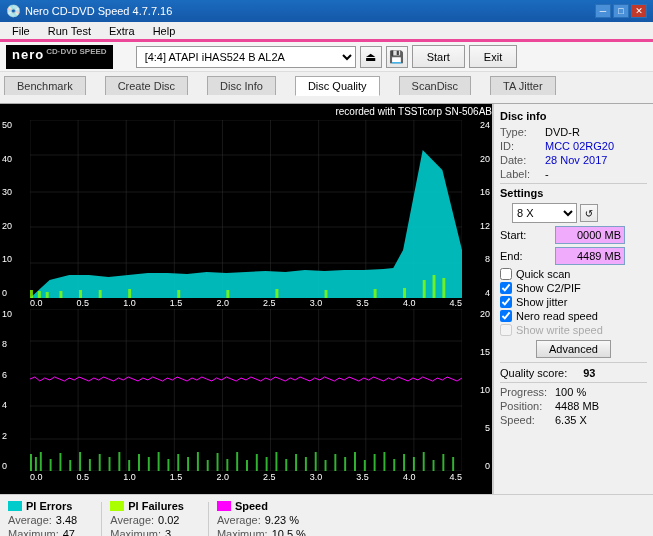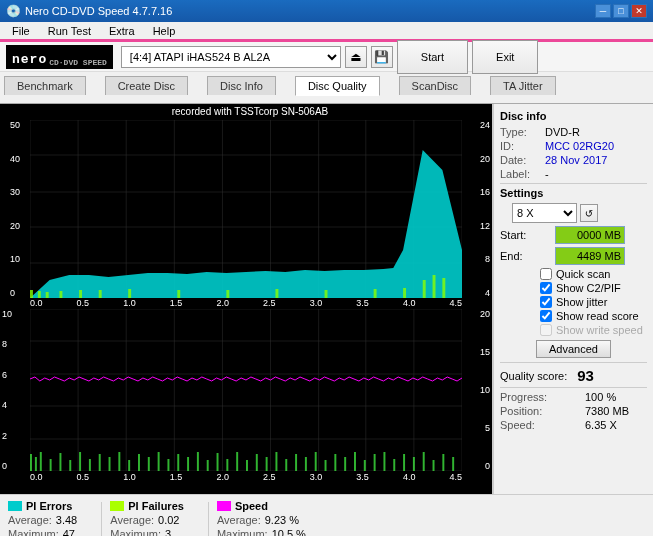--- a/index.html
+++ b/index.html
@@ -49,38 +49,37 @@
       align-items: center;
       padding: 0 6px;
       gap: 4px;
     }
     .nero-logo {
       background: #000;
       color: white;
       padding: 2px 6px;
       font-size: 11px;
       font-weight: bold;
-      margin-right: 4px;
+      margin-right: 19px;
       height: 24px;
       display: flex;
-      align-items: flex-end;
-      font-family: Liberation Mono, monospace;
+      align-items: flex-start;
     }
 
     .drive-select {
       height: 22px;
       border: 1px solid #999;
       background: white;
       font-size: 11px;
       padding: 0 4px;
       width: 220px;
     }
     .toolbar-btn {
-      height: 34px;
-      padding: 0 23px;
+      height: 23px;
+      padding: 0 14px;
       border: 1px solid #999;
       background: linear-gradient(to bottom, #f8f8f8, #e8e8e8);
       font-size: 11px;
       cursor: pointer;
     }
     .toolbar-icon-btn {
       width: 22px; height: 22px;
       border: 1px solid #999;
       background: linear-gradient(to bottom, #f8f8f8, #e8e8e8);
       display: flex; align-items: center; justify-content: center;
@@ -124,21 +123,21 @@
     .chart-area {
       flex: 1;
       background: #000;
       position: relative;
       overflow: hidden;
       border-right: 1px solid #ccc;
     }
     .chart-title {
       color: white;
       font-size: 10px;
-      text-align: center;
+      text-align: right;
       position: absolute;
       top: 2px;
       width: 100%;
       z-index: 10;
       padding-left: 8px;
     }
 
     
     .right-panel {
       width: 160px;
@@ -173,40 +172,39 @@
       height: 20px;
       border: 1px solid #999;
       background: white;
       font-size: 11px;
       margin-left: 12px;
     }
     .text-input {
       width: 65px;
       height: 18px;
       border: 1px solid #7da2c8;
-      background: #84cc16;
+      background: #f0abfc;
       font-size: 11px;
       padding: 0 3px;
       text-align: right;
     }
     .input-row {
       display: flex;
       align-items: center;
       margin-bottom: 3px;
       gap: 15px;
     }
     .input-label { width: 40px; font-size: 11px; }
 
     .checkbox-row {
       display: flex;
       align-items: center;
       gap: 4px;
       margin-bottom: 2px;
       font-size: 11px;
-      margin-left: 40px;
     }
     input[type=checkbox] { width: 12px; height: 12px; }
 
     .advanced-btn {
       background: linear-gradient(to bottom, #f8f8f8, #ddd);
       border: 1px solid #999;
       padding: 2px 12px;
       font-size: 11px;
       cursor: pointer;
       display: block;
@@ -264,21 +262,20 @@
       background: #ccc;
       height: 50px;
       margin: 0 8px;
     }
 
     
     .progress-row {
       display: flex;
       font-size: 11px;
       margin-bottom: 2px;
-      gap: 30px;
     }
     .prog-label { width: 55px; color: #555; }
     .prog-value { color: #000; }
 
     
     .sep { height: 1px; background: #ccc; margin: 3px 0; }
   </style>
 </head>
 <body>
 
@@ -362,21 +359,21 @@
       <rect x="200" y="170" width="3" height="8" fill="#88ff00" opacity="0.8"></rect>
       <rect x="250" y="169" width="3" height="9" fill="#88ff00" opacity="0.8"></rect>
       <rect x="300" y="170" width="3" height="8" fill="#88ff00" opacity="0.8"></rect>
       <rect x="350" y="169" width="3" height="9" fill="#88ff00" opacity="0.8"></rect>
       <rect x="380" y="168" width="3" height="10" fill="#88ff00" opacity="0.8"></rect>
       <rect x="400" y="160" width="3" height="18" fill="#88ff00" opacity="0.8"></rect>
       <rect x="410" y="155" width="3" height="23" fill="#88ff00" opacity="0.8"></rect>
       <rect x="420" y="158" width="3" height="20" fill="#88ff00" opacity="0.8"></rect>
     </svg>
 
-    <div style="position:absolute;top:16px;left:10px;height:178px;display:flex;flex-direction:column;justify-content:space-between;font-size:9px;color:white;">
+    <div style="position:absolute;top:16px;left:2px;height:178px;display:flex;flex-direction:column;justify-content:space-between;font-size:9px;color:white;">
       <span>50</span>
         <span>40</span>
         <span>30</span>
         <span>20</span>
         <span>10</span>
         <span>0</span>
     </div>
 
     <div style="position:absolute;top:16px;right:2px;height:178px;display:flex;flex-direction:column;justify-content:space-between;font-size:9px;color:white;text-align:right;">
       <span>24</span>
@@ -546,45 +543,45 @@
     <div class="checkbox-row">
       <input type="checkbox" checked="" style="">
       <span>Show C2/PIF</span>
     </div>
     <div class="checkbox-row">
       <input type="checkbox" checked="" style="">
       <span>Show jitter</span>
     </div>
     <div class="checkbox-row">
       <input type="checkbox" checked="" style="">
-      <span>Show read score</span>
+      <span>Nero read speed</span>
     </div>
     <div class="checkbox-row">
       <input type="checkbox" disabled="" style="">
       <span style="color:#aaa;">Show write speed</span>
     </div>
 
     <button class="advanced-btn">Advanced</button>
 
     <div class="sep"></div>
 
     <div class="quality-row">
       <span class="quality-label">Quality score:</span>
-      <span class="quality-value" style="margin-left:6px;font-size:15px;">93</span>
+      <span class="quality-value" style="margin-left:12px;font-size:11px;">93</span>
     </div>
 
     <div class="sep"></div>
 
     <div class="progress-row">
       <span class="prog-label">Progress:</span>
       <span class="prog-value">100 %</span>
     </div>
     <div class="progress-row">
       <span class="prog-label">Position:</span>
-      <span class="prog-value">7380 MB</span>
+      <span class="prog-value">4488 MB</span>
     </div>
     <div class="progress-row">
       <span class="prog-label">Speed:</span>
       <span class="prog-value">6.35 X</span>
     </div>
   </div>
 </div>
 
 <div class="stats-bar">
 

